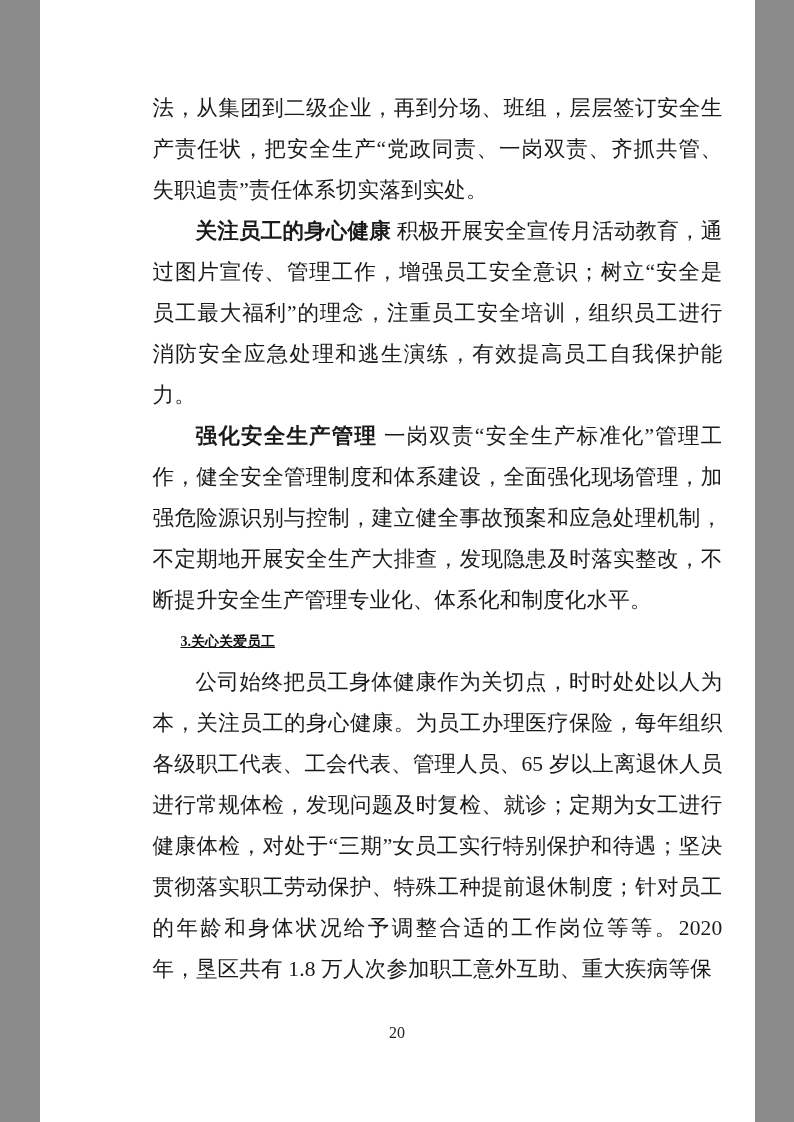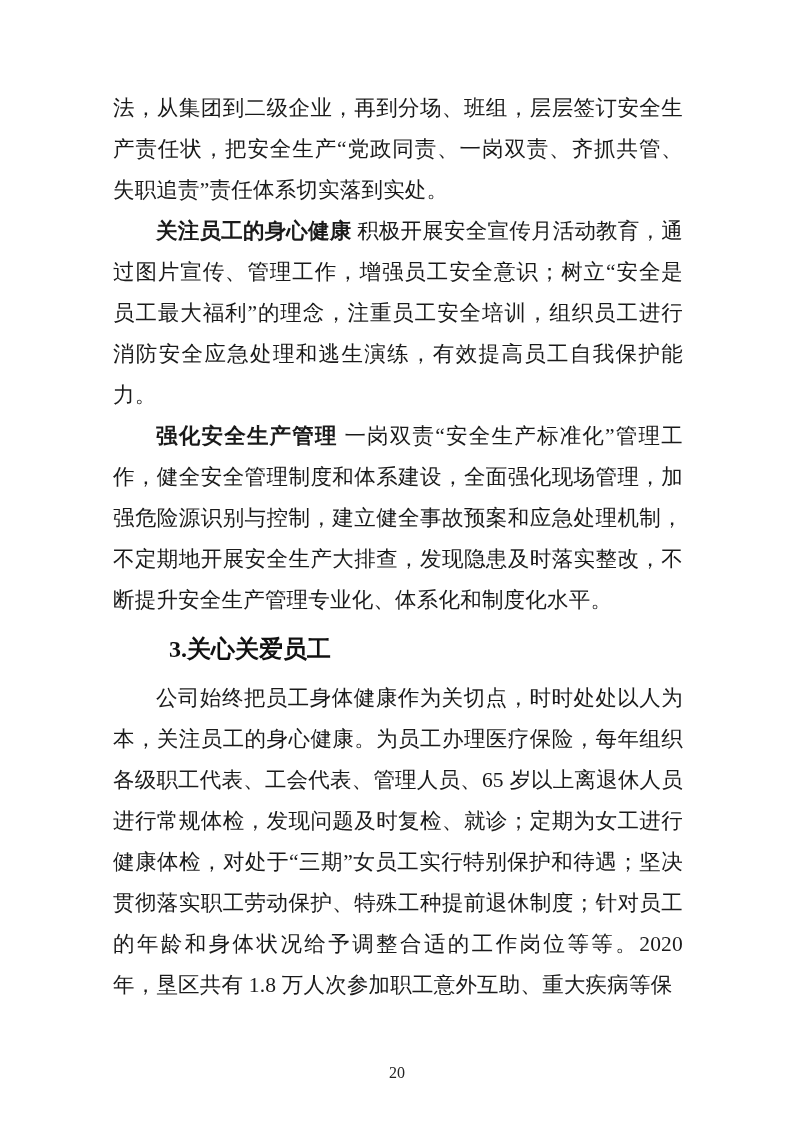--- a/index.html
+++ b/index.html
@@ -2,21 +2,21 @@
 <html lang="zh"><head>
 <meta charset="utf-8">
 <style>
   html, body {
     margin: 0;
     padding: 0;
     background: #8a8a8a;
   }
   .page {
     position: relative;
-    width: 794px;
+    width: 715px;
     height: 1122px;
     background: #ffffff;
     margin: 0 auto;
     box-sizing: border-box;
     overflow: hidden;
   }
   .content {
     position: absolute;
     left: 113px;
     top: 88px;
@@ -34,32 +34,33 @@
   }
   .indent {
     text-indent: 2em;
   }
   .run-head {
     font-weight: bold;
     font-family: "Liberation Serif", "DejaVu Serif", serif;
   }
   .heading {
     font-family: "Liberation Serif", "DejaVu Serif", serif;
-    font-size: 24px;
+    font-size: 14px;
     line-height: 41px;
     font-weight: bold;
     color: #111111;
-    margin: 8px;
+    margin: 0;
     text-indent: 2em;
+    text-decoration: underline;
   }
   .pagenum {
     position: absolute;
     left: 0;
     right: 0;
-    top: 1064px;
+    top: 1024px;
     text-align: center;
     font-family: "Liberation Serif", "DejaVu Serif", serif;
     font-size: 16px;
     color: #222222;
   }
 </style>
 </head>
 <body>
 
 <div class="page">

